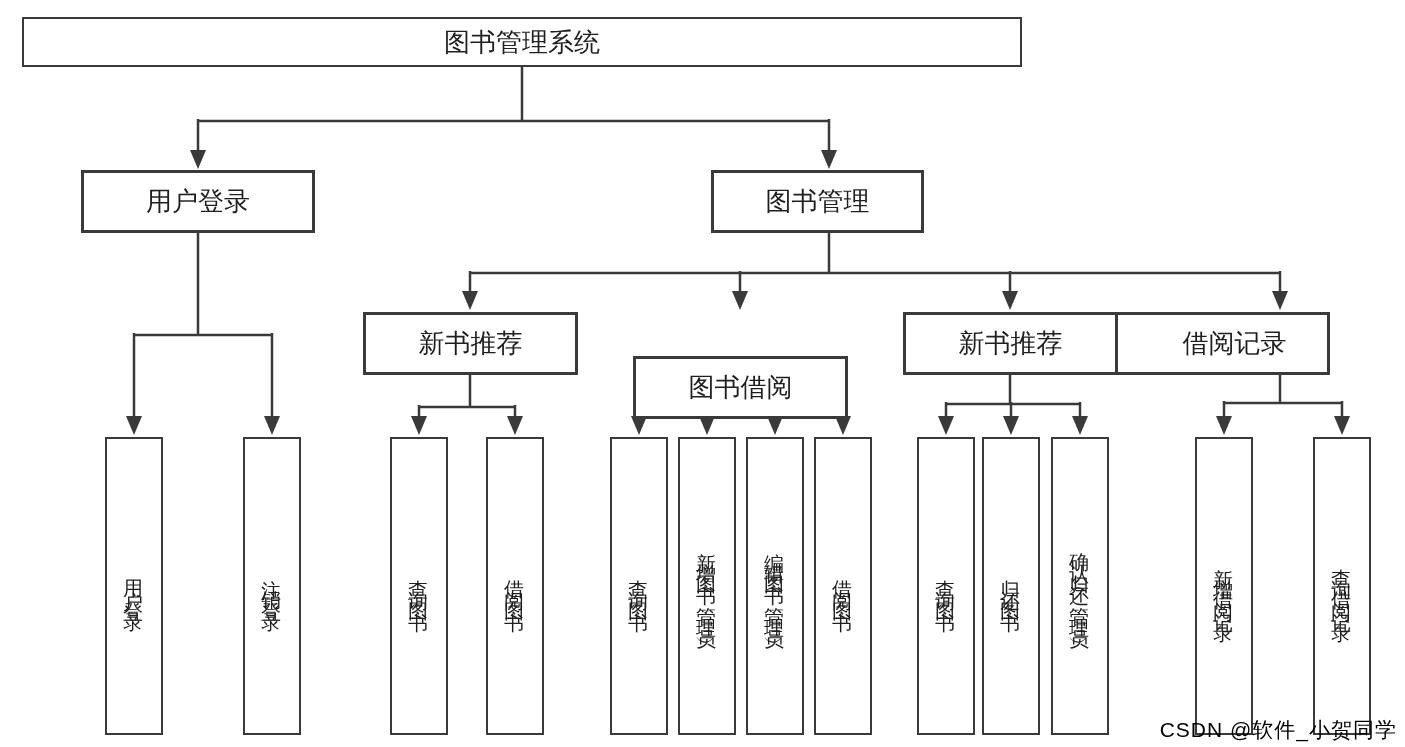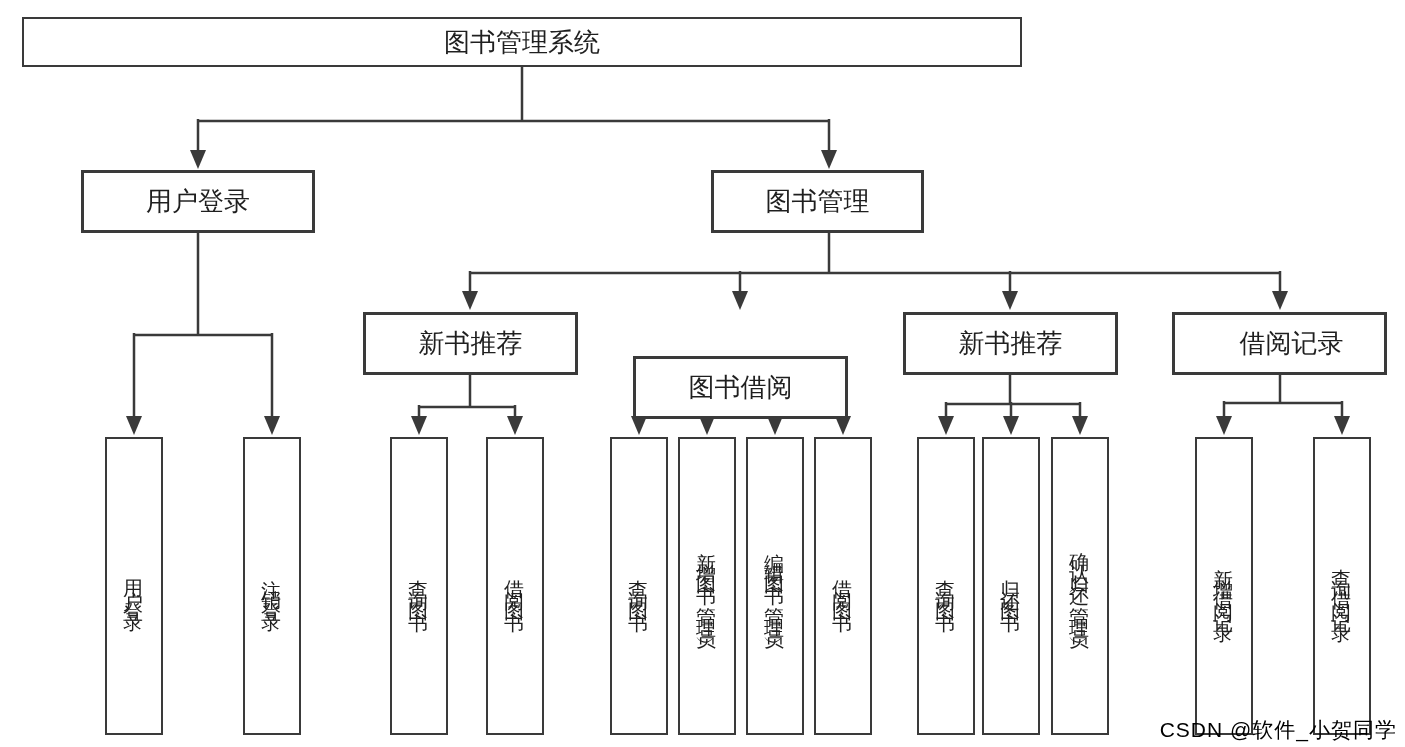--- a/index.html
+++ b/index.html
@@ -116,21 +116,21 @@
 
   <div class="box lvl l3" style="left:363px;">
     <span>新书推荐</span>
   </div>
   <div class="box lvl l3" style="left:633px;margin-top:44px;">
     <span>图书借阅</span>
   </div>
   <div class="box lvl l3" style="left:903px;">
     <span>新书推荐</span>
   </div>
-  <div class="box lvl l3" style="left:1172px;padding-left:24px;">
+  <div class="box lvl l3" style="left:1115px;padding-left:24px;">
     <span>借阅记录</span>
   </div>
 
   <div class="box leaf" style="left:105px;">
     <span class="vtext">用户登录</span>
   </div>
   <div class="box leaf" style="left:243px;">
     <span class="vtext">注销登录</span>
   </div>
   <div class="box leaf" style="left:390px;">

